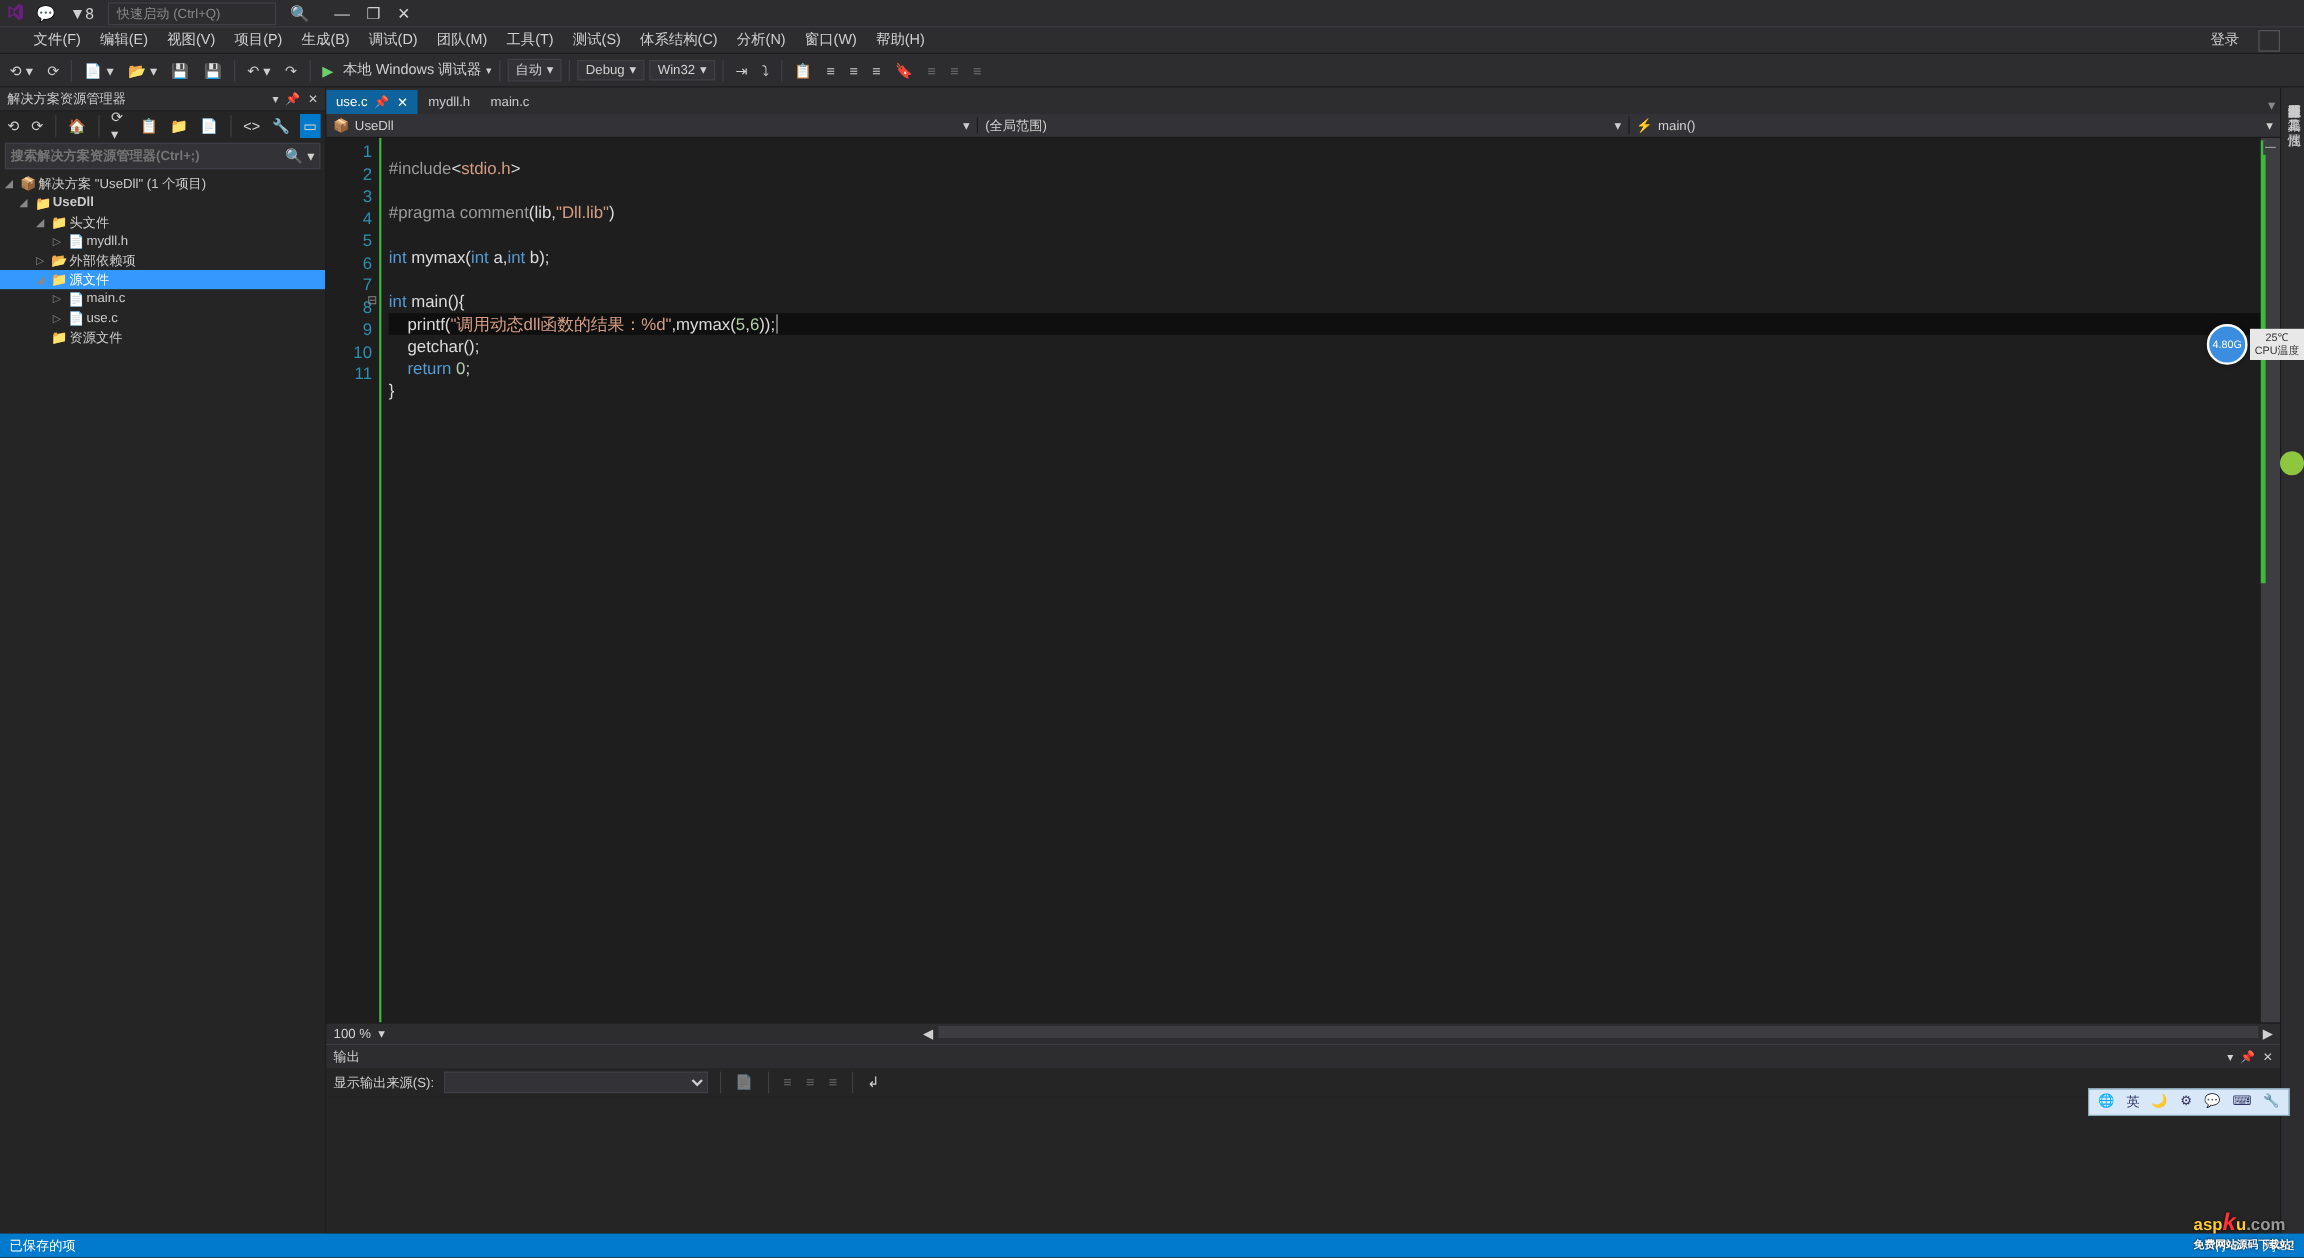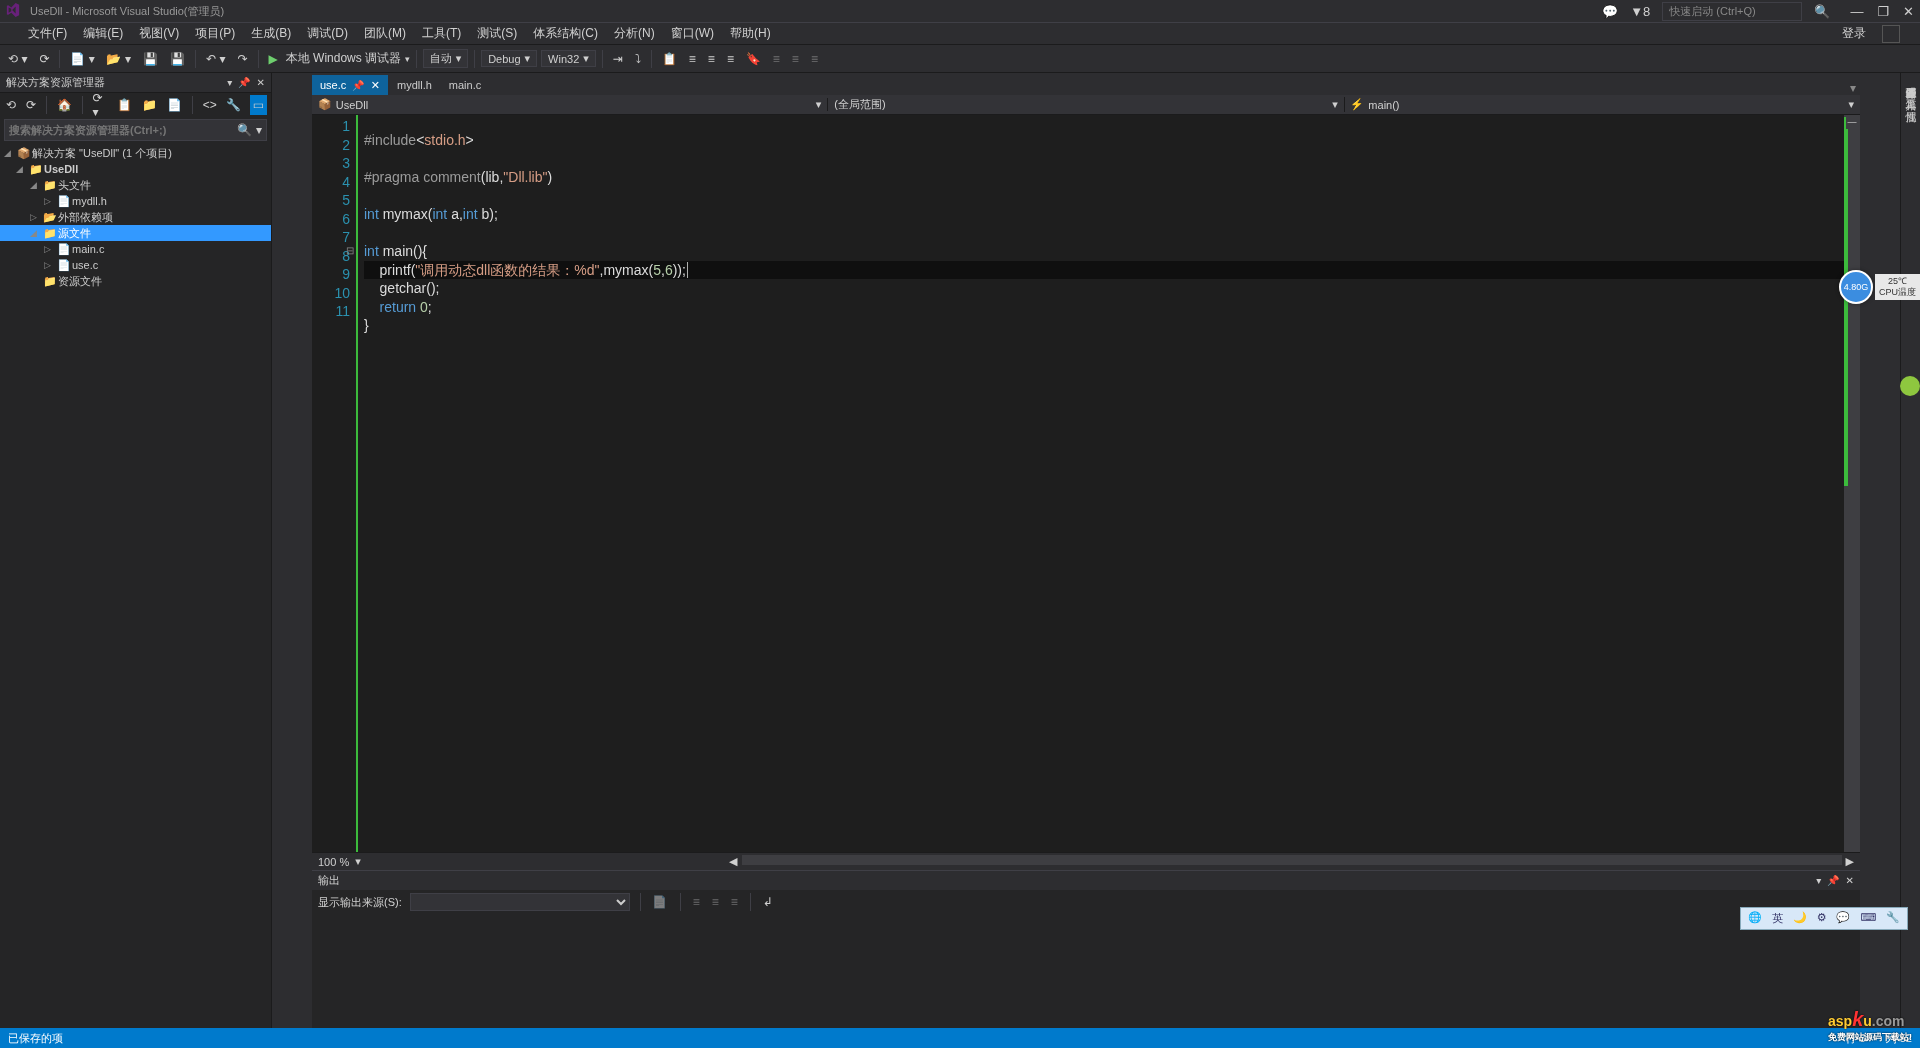--- a/index.html
+++ b/index.html
@@ -22,21 +22,21 @@
 .avatar-box { width: 18px; height: 18px; border: 1px solid #555; }
 
 
 .toolbar { height: 28px; background: #2d2d30; display: flex; align-items: center; padding: 0 4px; gap: 4px; border-bottom: 1px solid #1b1b1c; }
 .tb-btn { padding: 2px 4px; color: #d0d0d0; cursor: pointer; display: inline-flex; align-items: center; font-size: 12px; }
 .tb-sep { width: 1px; height: 18px; background: #3f3f46; margin: 0 2px; }
 .tb-dropdown { display: flex; align-items: center; padding: 1px 6px; border: 1px solid #3f3f46; background: #333337; font-size: 11px; gap: 4px; }
 .play-icon { color: #6ece6e; }
 
 
-.main-layout { display: flex; height: calc(100% - 73px - 20px); gap: 40px; }
+.main-layout { display: flex; height: calc(100% - 73px - 20px); }
 
 
 .solexp { width: 272px; background: #252526; border-right: 1px solid #1b1b1c; display: flex; flex-direction: column; }
 .panel-header { height: 20px; background: #2d2d30; display: flex; align-items: center; padding: 0 6px; color: #ccc; font-size: 11px; border-bottom: 1px solid #1b1b1c; }
 .panel-header-text { flex: 1; }
 .panel-header-icons { display: flex; gap: 6px; font-size: 10px; }
 .solexp-toolbar { height: 24px; display: flex; align-items: center; padding: 0 4px; gap: 6px; background: #252526; }
 .solexp-tb-btn { padding: 2px; cursor: pointer; color: #d0d0d0; font-size: 12px; }
 .solexp-tb-btn.active { background: #007acc; border: 1px solid #007acc; }
 .solexp-search { height: 22px; margin: 2px 4px; border: 1px solid #3f3f46; background: #333337; display: flex; align-items: center; padding: 0 4px; }
@@ -119,21 +119,20 @@
 </style>
 </head>
 <body>
 
 <div class="titlebar">
   <span class="titlebar-icon">
     <svg viewBox="0 0 16 16">
         <path fill="#68217a" d="M11 0L6 5 2.5 2.5 1 3v10l1.5.5L6 11l5 5 4-2V2l-4-2zM6 9.5L3 11V5l3 1.5V9.5zM11 12L7 8l4-4v8z"></path>
       </svg>
   </span>
-  <span class="titlebar-text">UseDll - Microsoft Visual Studio(管理员)</span>
   <div class="titlebar-right">
     <span class="titlebar-icon-btn">💬</span>
     <span class="titlebar-icon-btn">▼<span>8</span></span>
     <span class="quicklaunch">快速启动 (Ctrl+Q)</span>
     <span class="titlebar-icon-btn">🔍</span>
     <div class="window-controls">
       <span class="titlebar-icon-btn">—</span>
       <span class="titlebar-icon-btn">❐</span>
       <span class="titlebar-icon-btn">✕</span>
     </div>

